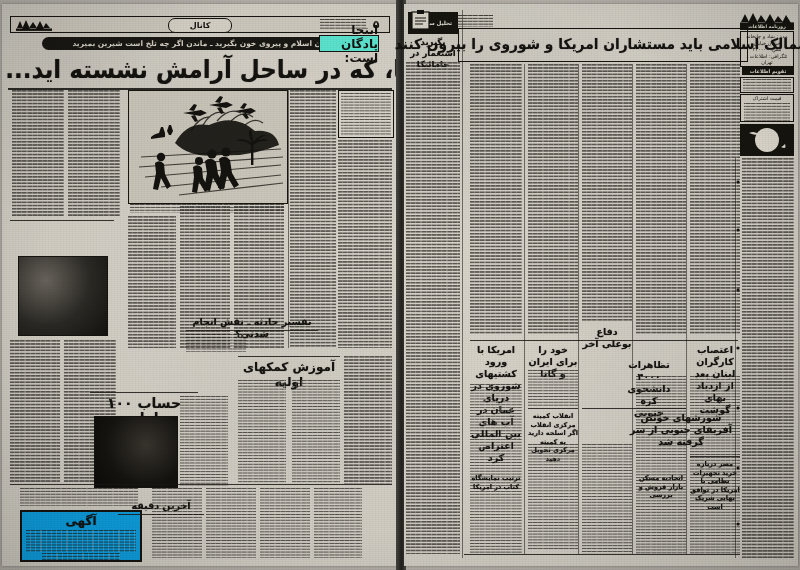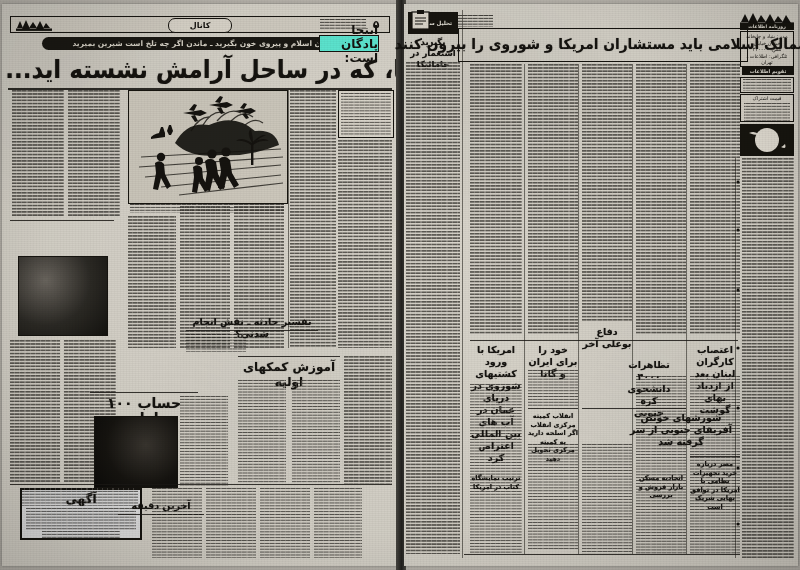--- a/index.html
+++ b/index.html
@@ -301,21 +301,21 @@
         <div class="lines tight" style="height:18px"></div>
       </div>
 
     <div class="rule" style="position:absolute;left:88px;top:388px;width:108px;"></div>
     <div class="hl subhead" style="position:absolute;left:88px;top:392px;width:108px;font-size:14px">حساب ۱۰۰ امام</div>
     <div class="photo dark" style="position:absolute;left:92px;top:412px;width:82px;height:70px;"></div>
     <div class="colbox" style="position:absolute;left:178px;top:392px;width:48px;height:90px;">
         <div class="lines tight" style="height:90px"></div>
       </div>
 
-    <div class="boxed2" style="position:absolute;left:18px;top:484px;width:118px;height:48px;background:#e5e5e5;">
+    <div class="boxed2" style="position:absolute;left:18px;top:506px;width:118px;height:48px;background:#0ea5e9;">
       <div class="hl" style="font-size:12px;margin-top:2px;">آگهی</div>
       <div class="colbox" style="margin:2px 4px 0;height:22px;">
           <div class="lines tight" style="height:22px"></div>
         </div>
       <div class="colbox" style="margin:1px 20px 0;height:7px;">
           <div class="lines tight" style="height:7px"></div>
         </div>
     </div>
 
     <div class="hl smallhead" style="position:absolute;left:120px;top:496px;width:78px;">آخرین دقیقه</div>

